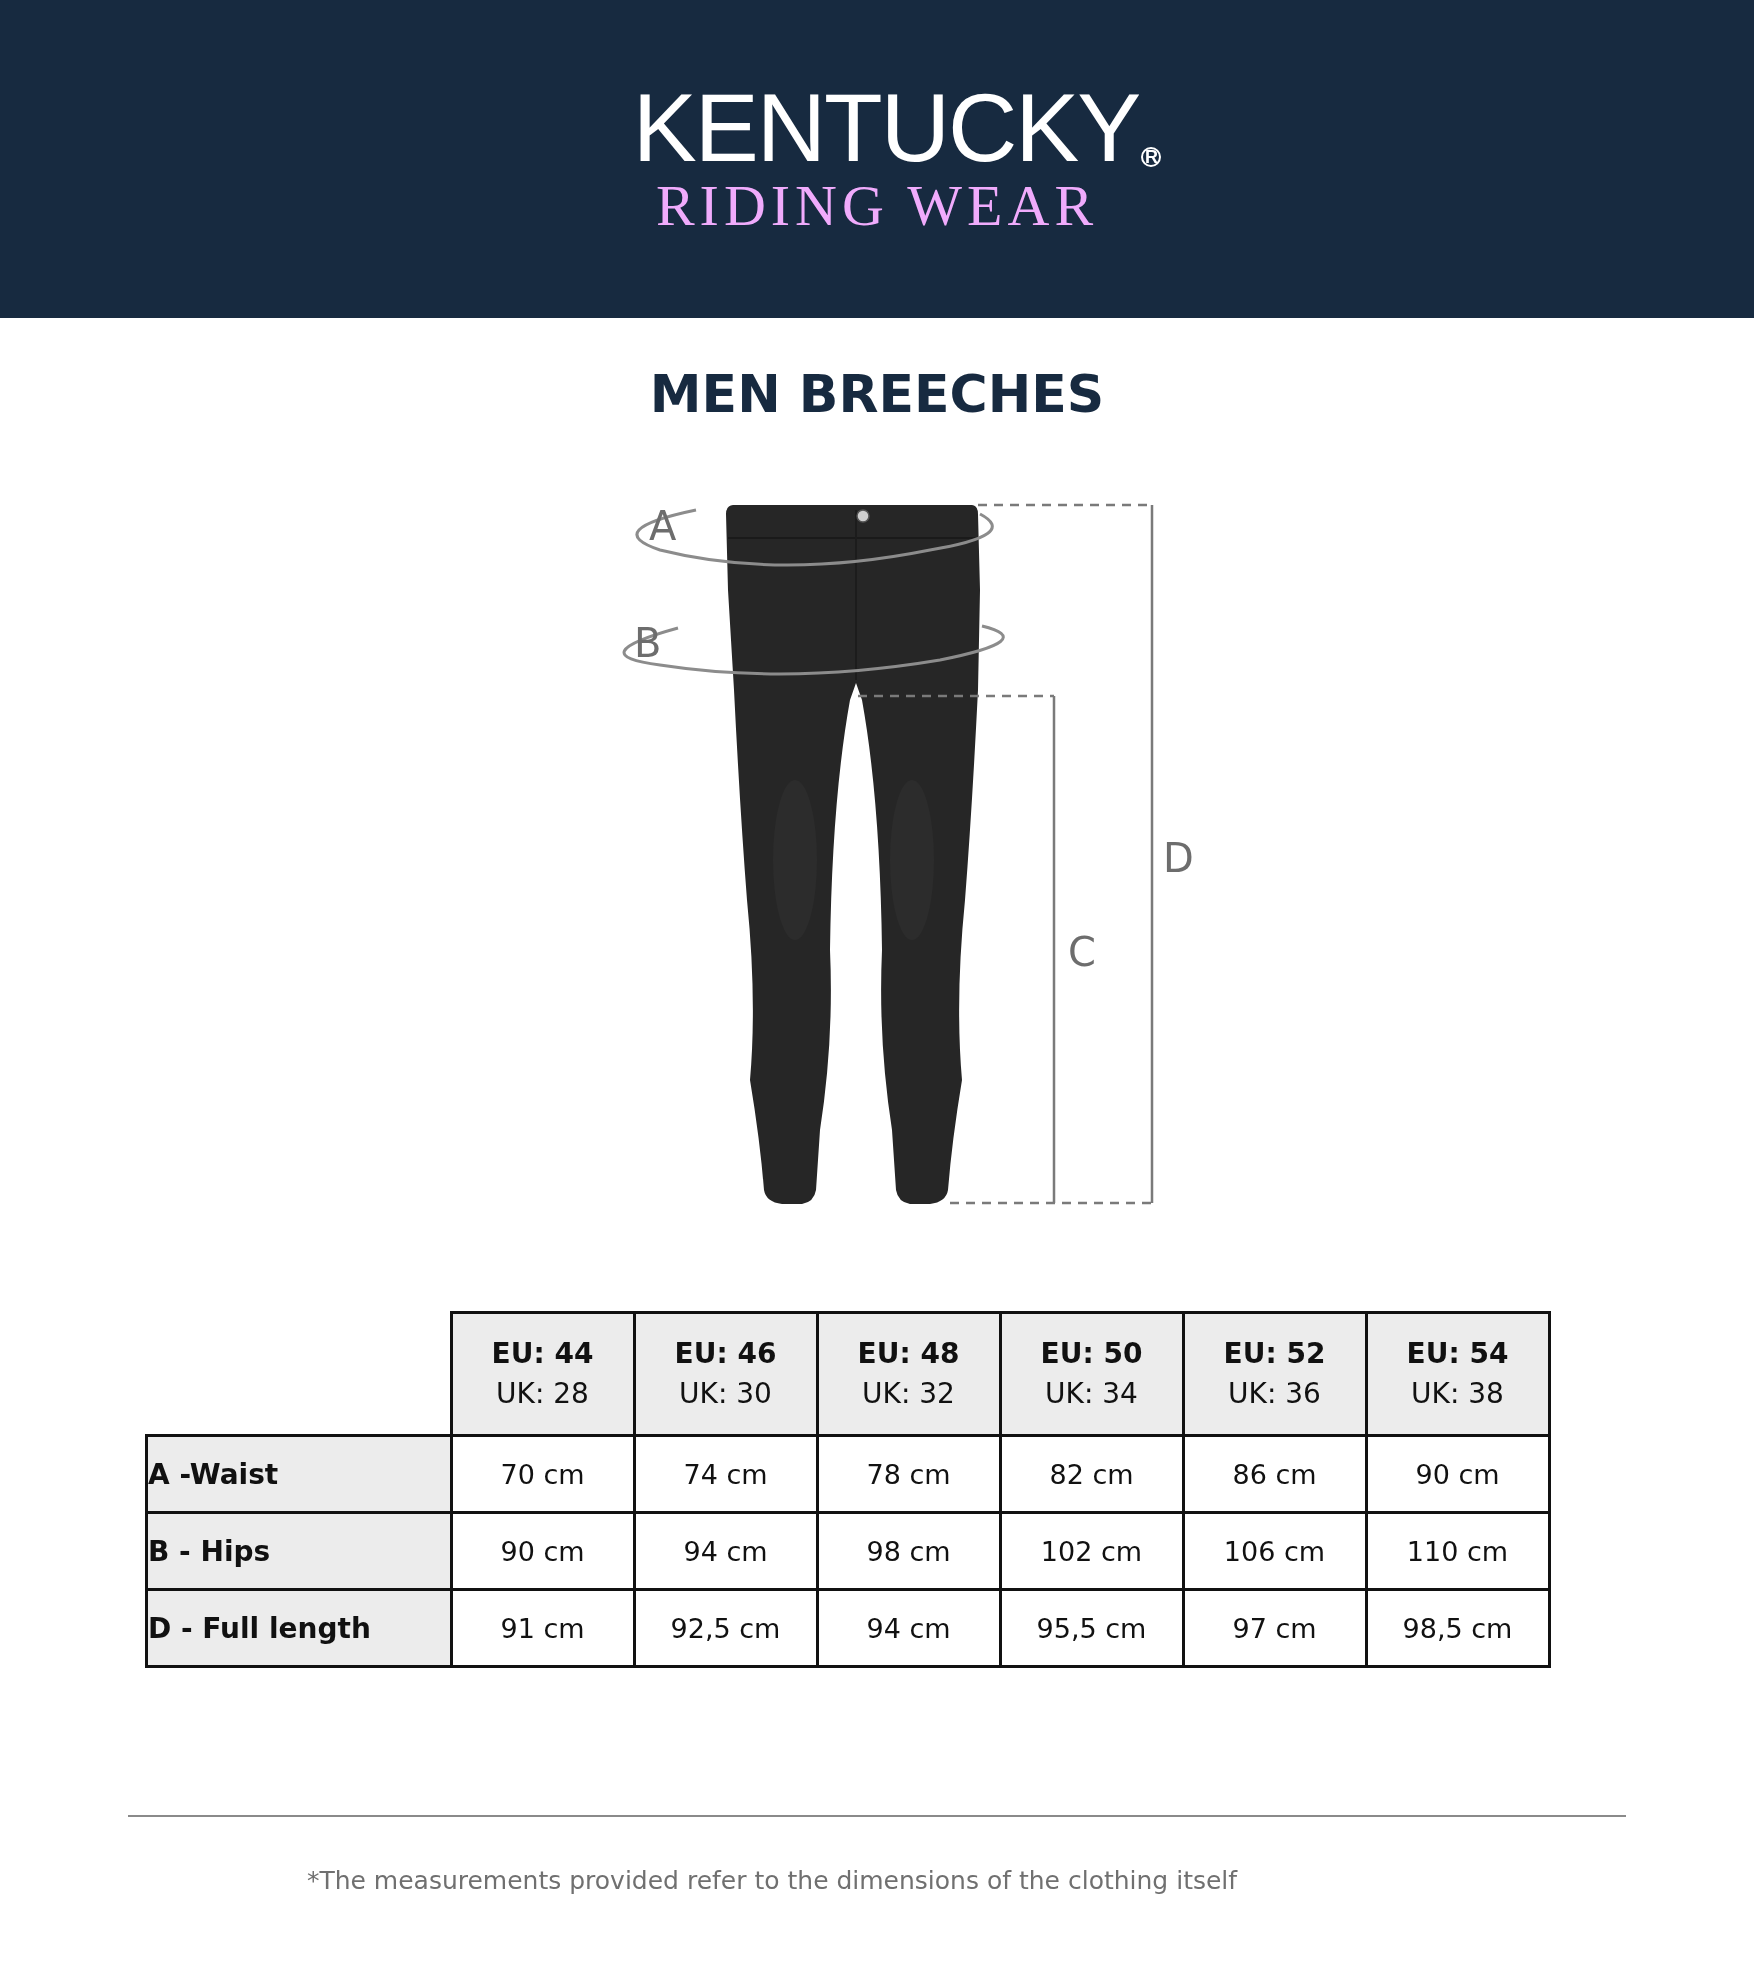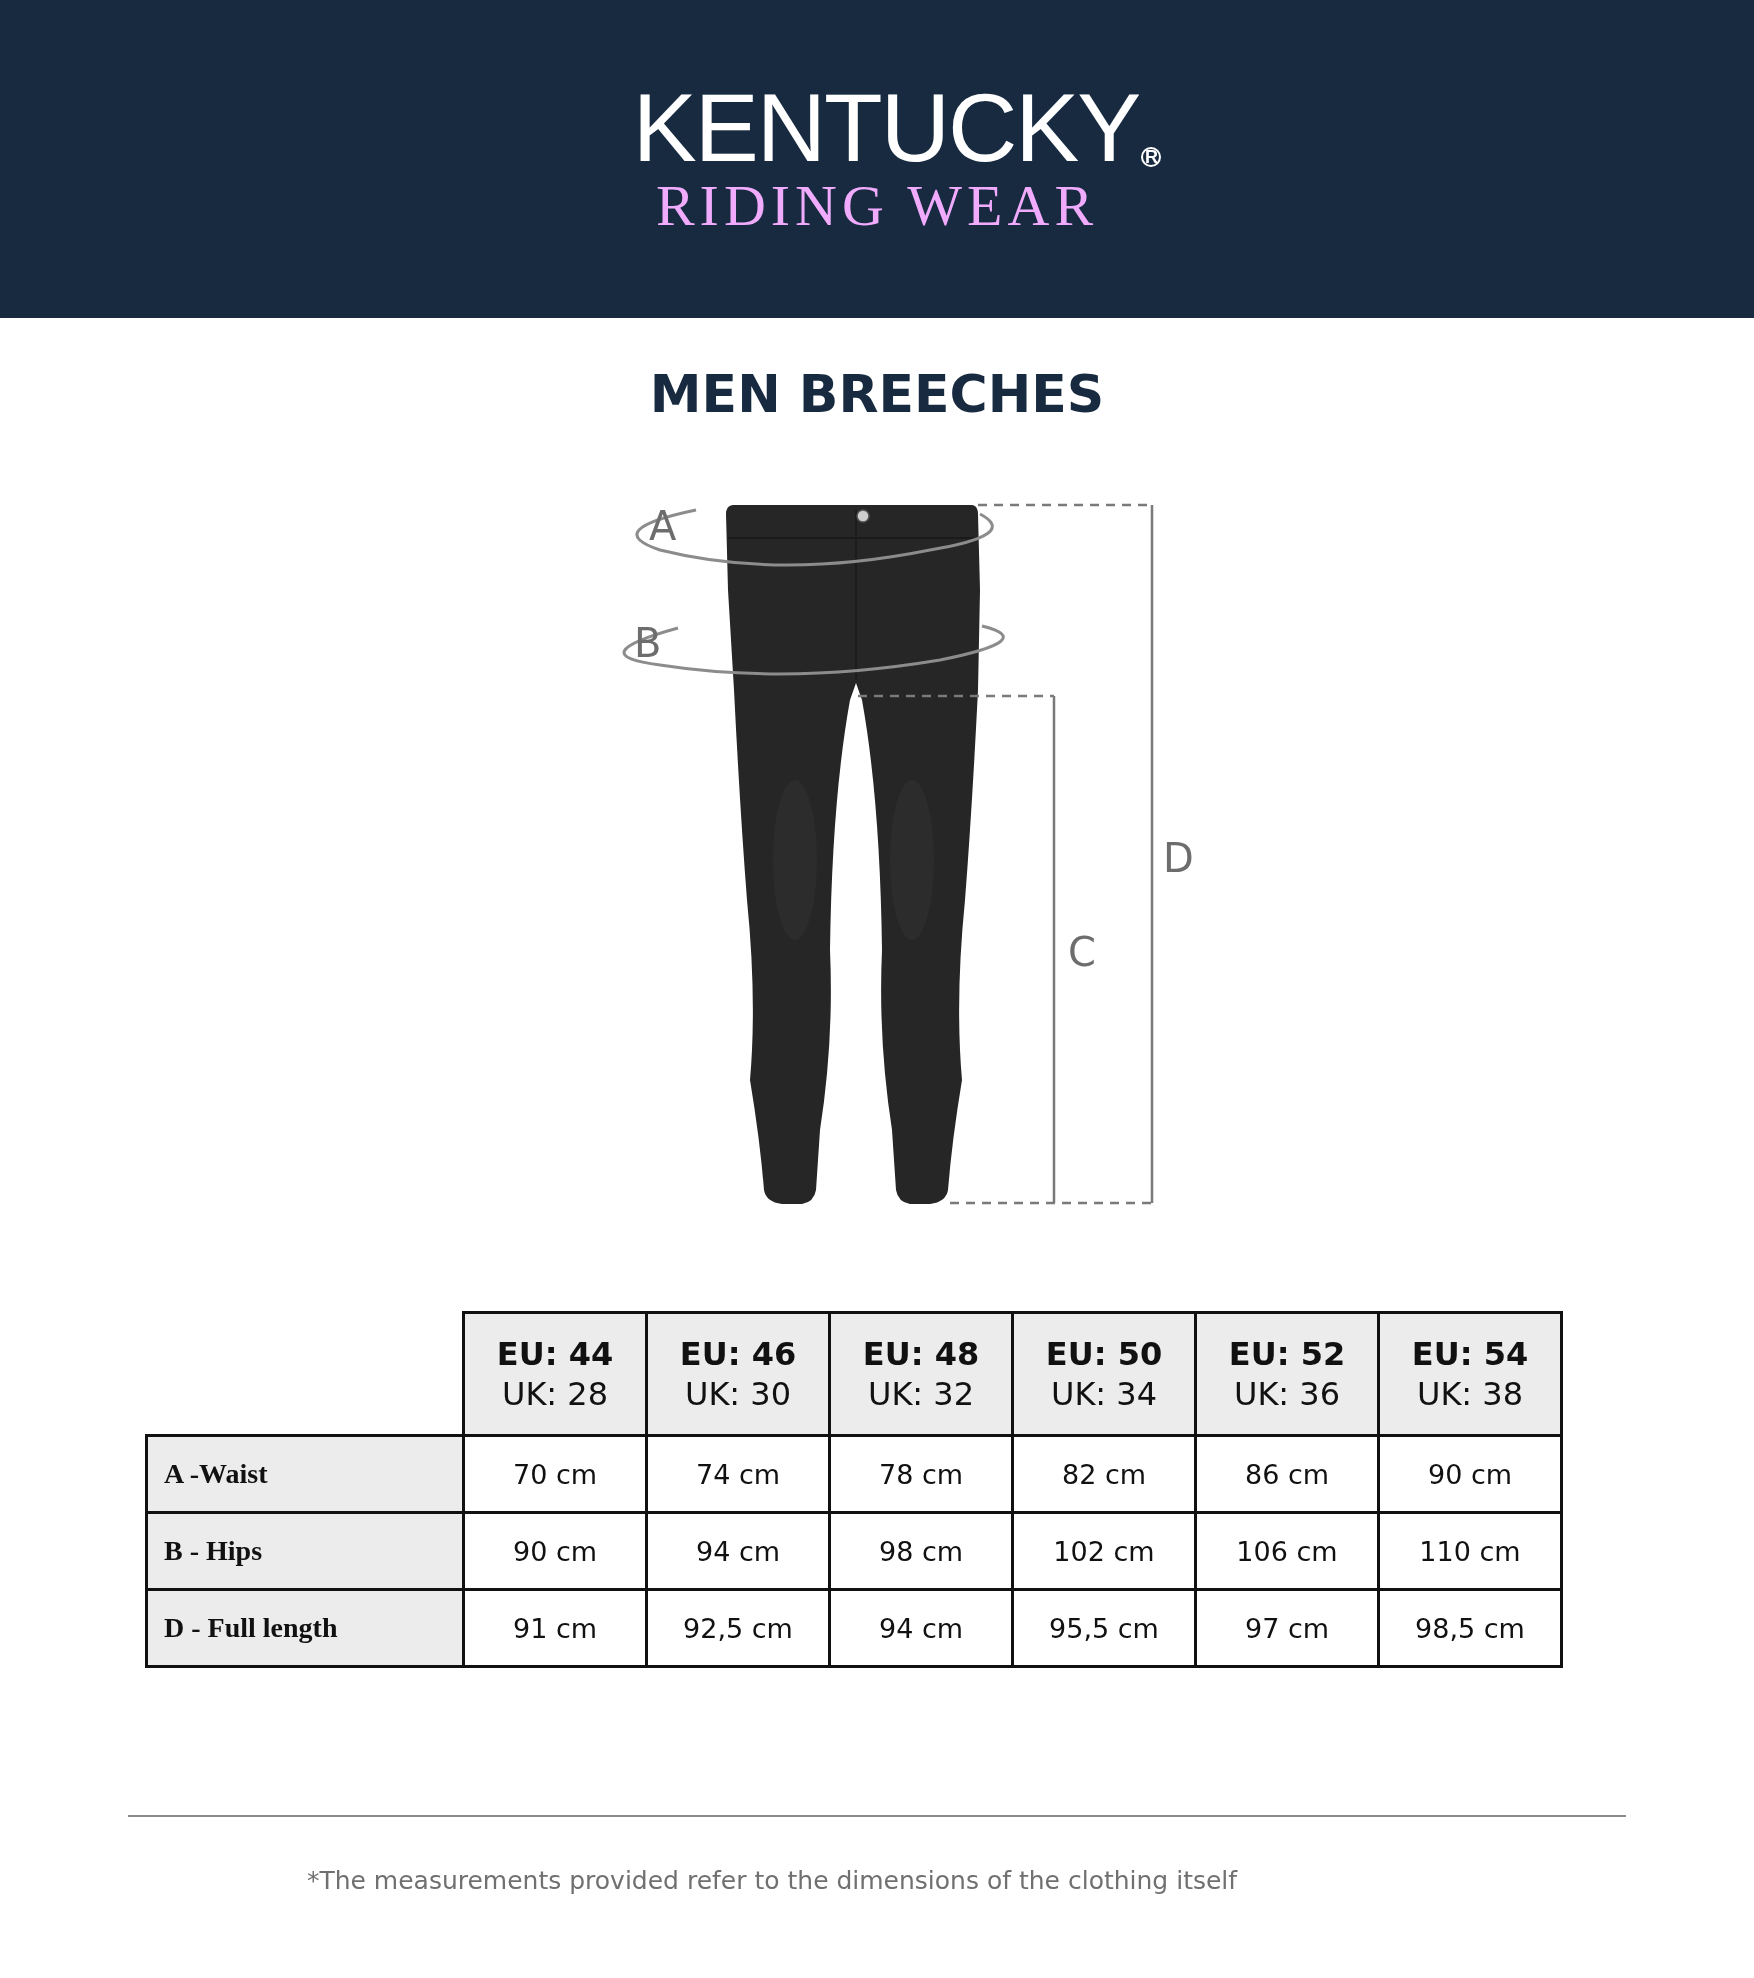--- a/index.html
+++ b/index.html
@@ -42,27 +42,27 @@
   table.size {
     position: absolute; left: 145px; top: 1311px;
     border-collapse: collapse; font-family: "DejaVu Sans", sans-serif;
   }
   table.size td, table.size th {
     border: 3px solid #111; padding: 0; text-align: center; color: #111;
   }
   table.size th.blank { border: none; background: transparent; }
   table.size th.col {
     width: 180px; height: 120px; background: #ececec; font-weight: normal;
-    font-size: 32px; line-height: 40px;
+    font-size: 28px; line-height: 40px;
   }
   th.col .eu { display: block; font-weight: bold; }
   th.col .uk { display: block; }
   table.size td.rowlabel {
     width: 298px; height: 74px; background: #ececec; text-align: left;
-    padding-left: 16px; font-weight: bold; font-size: 28px; font-family: Liberation Serif, serif;
+    padding-left: 0; font-weight: bold; font-size: 28px;
   }
   table.size td.val {
     font-size: 27px; height: 74px; background: #fff;
   }
   .divider {
     position: absolute; left: 128px; top: 1815px; width: 1498px; height: 2px;
     background: #8a8a8a;
   }
   .footnote {
     position: absolute; left: 0; width: 1544px; top: 1866px; text-align: center;

